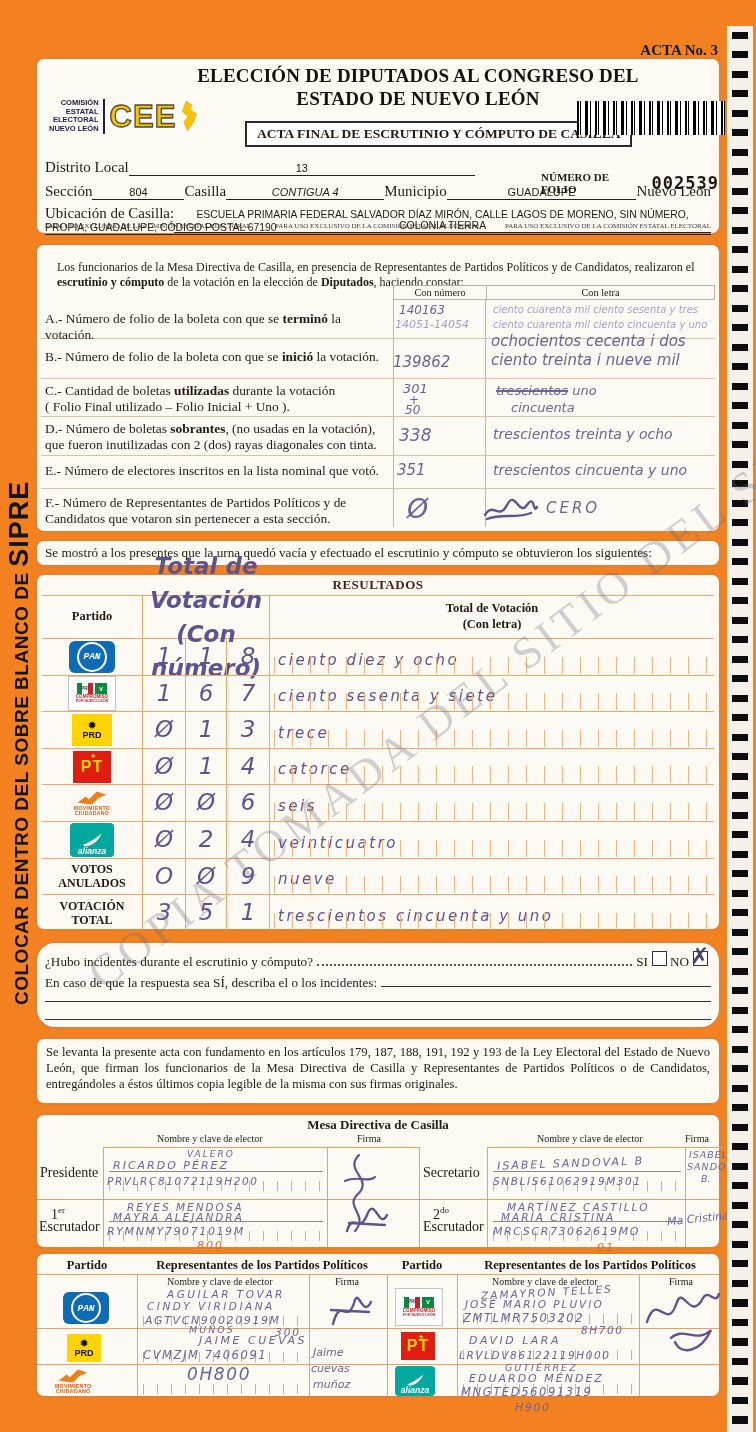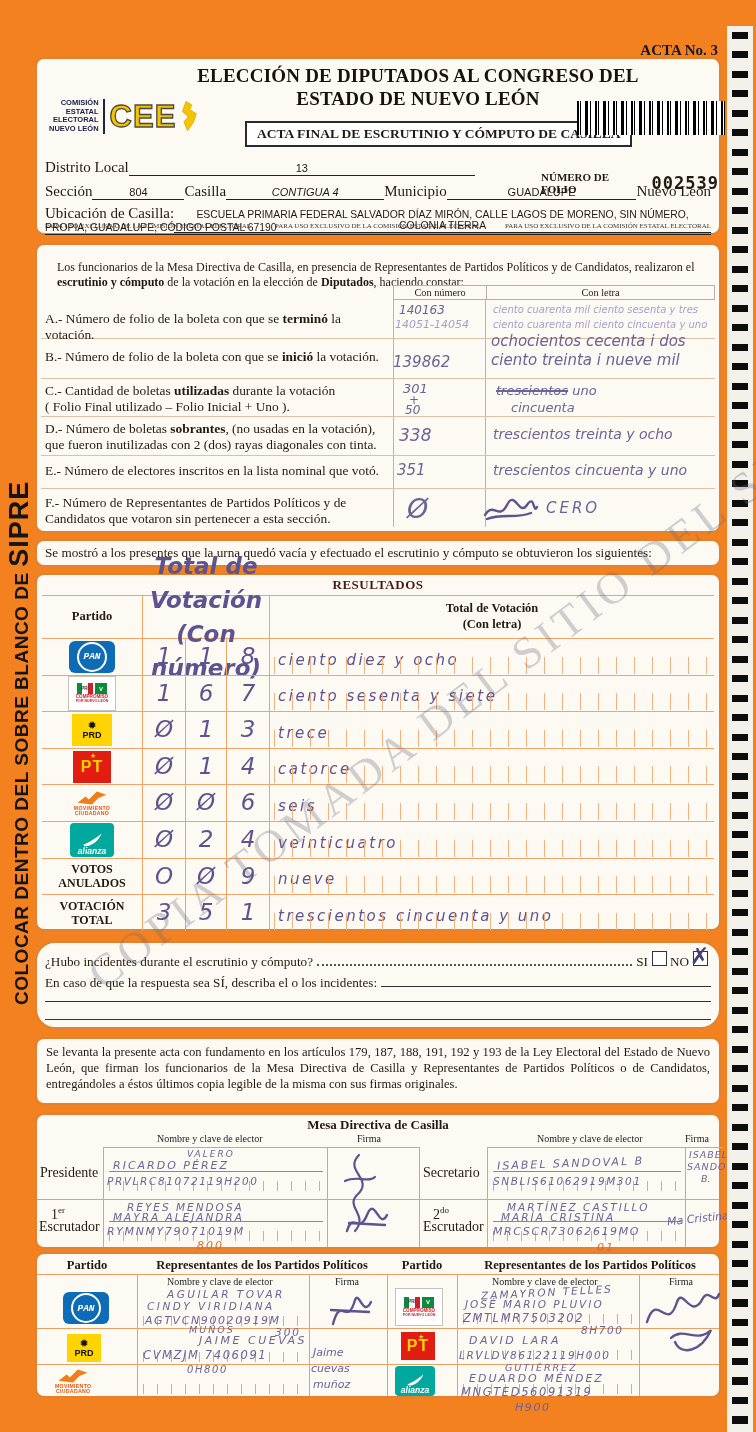--- a/index.html
+++ b/index.html
@@ -564,21 +564,21 @@
     <span class="hw" style="left:130px;top:34px;font-size:10.5px;letter-spacing:2.5px;">AGUILAR TOVAR</span>
     <span class="hw" style="left:110px;top:46px;font-size:10.5px;letter-spacing:2.5px;">CINDY VIRIDIANA</span>
     <span class="hw hw-caps" style="left:108px;top:60px;font-size:11px;">AGTVCN90020919M</span>
     <span class="hw" style="left:238px;top:72px;font-size:10.5px;letter-spacing:2px;">300</span>
     <svg class="sig" style="left:286px;top:34px;" width="54" height="44" viewBox="0 0 54 44">
         <path d="M10 36 C18 6 24 40 32 12 C36 2 40 30 48 14 M8 22 L46 24" stroke="#5f538f" stroke-width="2.4" fill="none" stroke-linecap="round"></path>
       </svg>
     <span class="hw" style="left:152px;top:70px;font-size:9.5px;letter-spacing:2px;">MUÑOS</span>
     <span class="hw" style="left:114px;top:80px;font-size:11px;letter-spacing:2.5px;margin-left:48px;">JAIME CUEVAS</span>
     <span class="hw hw-caps" style="left:106px;top:94px;font-size:11.5px;">CVMZJM 7406091</span>
-    <span class="hw hw-caps" style="left:150px;top:110px;font-size:10px;">0H800</span>
+    <span class="hw hw-caps" style="left:150px;top:110px;font-size:17px;">0H800</span>
     <span class="hw" style="left:276px;top:92px;font-size:11px;">Jaime</span>
     <span class="hw" style="left:274px;top:108px;font-size:11px;">cuevas</span>
     <span class="hw" style="left:276px;top:124px;font-size:11px;">muñoz</span>
 
     <span class="hw" style="left:444px;top:32px;font-size:10.5px;letter-spacing:2px;transform:rotate(-3deg);">ZAMAYRON TELLES</span>
     <span class="hw" style="left:428px;top:44px;font-size:10.5px;letter-spacing:2px;">JOSÉ MARIO PLUVIO</span>
     <span class="hw hw-caps" style="left:426px;top:57px;font-size:11.5px;">ZMTLMR7503202</span>
     <span class="hw hw-caps" style="left:544px;top:70px;font-size:10.5px;">8H700</span>
     <span class="hw" style="left:432px;top:80px;font-size:11px;letter-spacing:2.5px;">DAVID LARA</span>
     <span class="hw hw-caps" style="left:422px;top:95px;font-size:10.5px;">LRVLDV86122119H000</span>

